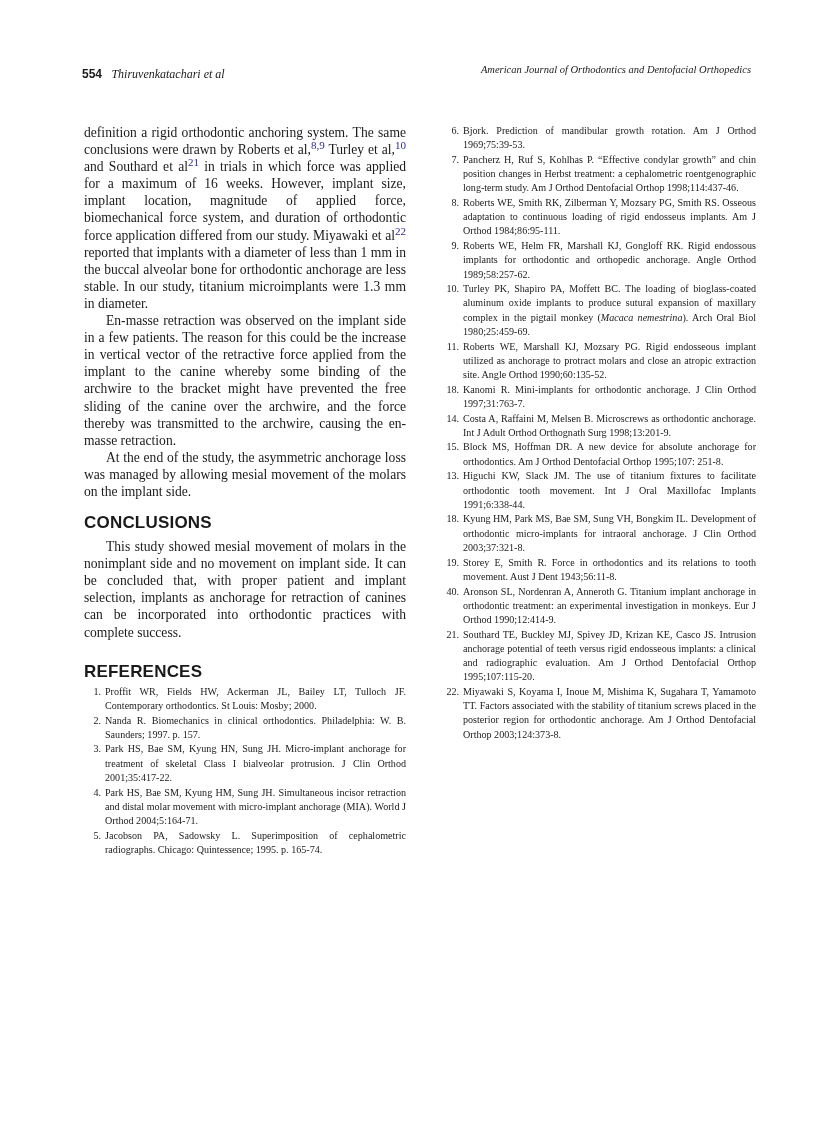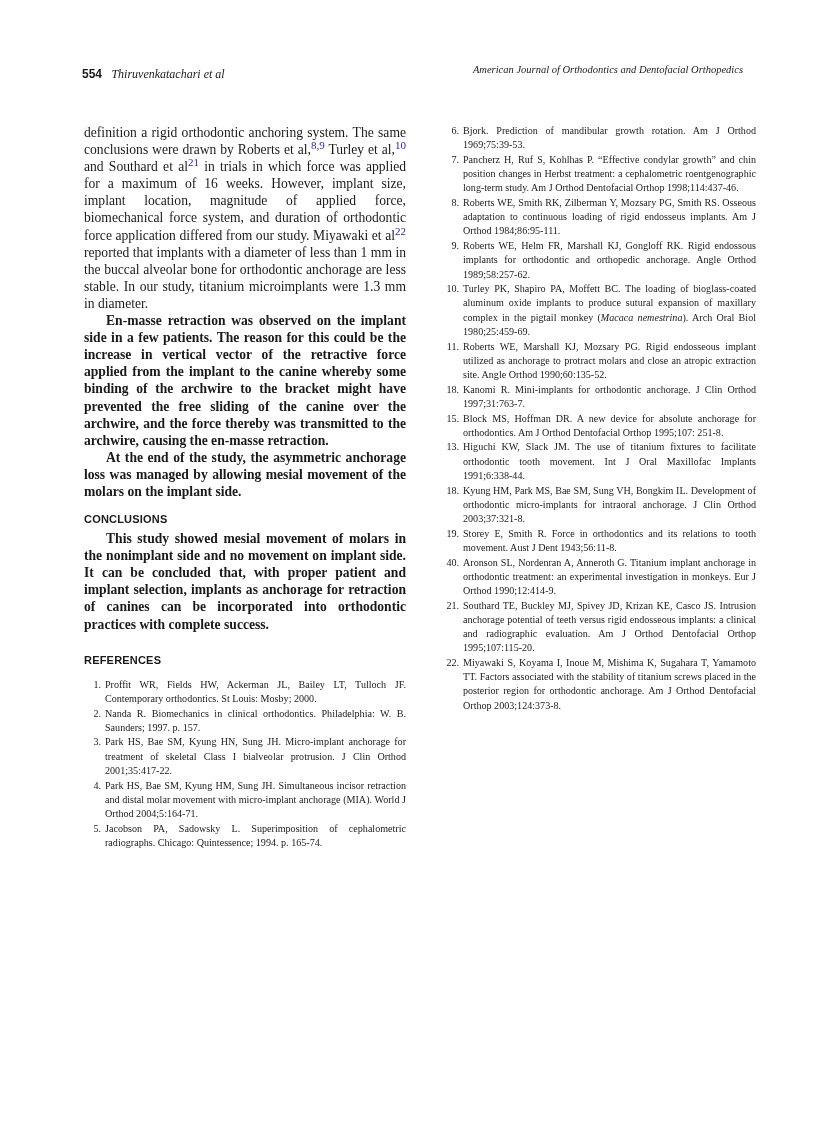--- a/index.html
+++ b/index.html
@@ -1,30 +1,30 @@
 <!DOCTYPE html>
 <html><head>
 <meta charset="utf-8">
 <style>
   html, body { margin: 0; padding: 0; background: #ffffff; }
   body { width: 838px; height: 1122px; position: relative; overflow: hidden; color: #1a1a1a; }
   .header { position: absolute; left: 82px; right: 83px; top: 63px; height: 40px; }
   .hdr-left { position: absolute; left: 0; top: 4px; font-family: "Liberation Sans", sans-serif; font-size: 12px; }
   .page-num { font-weight: bold; font-family: "Liberation Sans", sans-serif; font-size: 12px; margin-right: 6px; }
   .running-author { font-family: "Liberation Serif", serif; font-style: italic; font-size: 12px; }
-  .hdr-right { position: absolute; right: 12px; top: 0; text-align: right; font-family: "Liberation Serif", serif; font-style: italic; font-size: 10.5px; line-height: 14px; }
+  .hdr-right { position: absolute; right: 4px; top: 0; text-align: right; font-family: "Liberation Serif", serif; font-style: italic; font-size: 10.5px; line-height: 14px; }
   .col { position: absolute; top: 124px; width: 322px; font-family: "Liberation Serif", serif; }
   .col-left { left: 84px; }
   .col-right { left: 441px; width: 315px; }
   .body-p { font-size: 13.6px; line-height: 17.1px; text-align: justify; margin: 0; }
-  .body-p.indent { text-indent: 22px; font-weight: bold; }
+  .body-p.indent { text-indent: 22px; }
   sup.cite { color: #2a2a9a; font-size: 11px; line-height: 0; vertical-align: 5px; }
-  .section-head { font-family: "Liberation Sans", sans-serif; font-weight: bold; font-size: 11px; margin: 0; letter-spacing: 0.2px; }
+  .section-head { font-family: "Liberation Sans", sans-serif; font-weight: bold; font-size: 17px; margin: 0; letter-spacing: 0.2px; }
   .h-concl { margin-top: 13px; margin-bottom: 5px; }
-  .h-refs { margin-top: 21px; margin-bottom: 12px; }
+  .h-refs { margin-top: 21px; margin-bottom: 3px; }
   ol.refs { list-style: none; margin: 0; padding: 0; }
   ol.refs li { position: relative; padding-left: 21px; font-size: 10.1px; line-height: 14.2px; text-align: justify; margin-bottom: 0.5px; }
   ol.refs li .num { position: absolute; left: 0; width: 17px; text-align: right; }
   .col-right ol.refs li { padding-left: 22px; }
   .col-right ol.refs li .num { width: 18px; }
   em { font-style: italic; }
 </style>
 </head>
 <body>
 
@@ -45,33 +45,34 @@
 
   <h3 class="section-head h-concl">CONCLUSIONS</h3>
   <p class="body-p indent">This study showed mesial movement of molars in the nonimplant side and no movement on implant side. It can be concluded that, with proper patient and implant selection, implants as anchorage for retraction of canines can be incorporated into orthodontic practices with complete success.</p>
 
   <h3 class="section-head h-refs">REFERENCES</h3>
   <ol class="refs">
     <li><span class="num">1.</span><span>Proffit WR, Fields HW, Ackerman JL, Bailey LT, Tulloch JF. Contemporary orthodontics. St Louis: Mosby; 2000.</span></li>
     <li><span class="num">2.</span><span>Nanda R. Biomechanics in clinical orthodontics. Philadelphia: W. B. Saunders; 1997. p. 157.</span></li>
     <li><span class="num">3.</span><span>Park HS, Bae SM, Kyung HN, Sung JH. Micro-implant anchorage for treatment of skeletal Class I bialveolar protrusion. J Clin Orthod 2001;35:417-22.</span></li>
     <li><span class="num">4.</span><span>Park HS, Bae SM, Kyung HM, Sung JH. Simultaneous incisor retraction and distal molar movement with micro-implant anchorage (MIA). World J Orthod 2004;5:164-71.</span></li>
-    <li><span class="num">5.</span><span>Jacobson PA, Sadowsky L. Superimposition of cephalometric radiographs. Chicago: Quintessence; 1994. p. 165-74.</span></li>
+    <li><span class="num">5.</span><span>Jacobson PA, Sadowsky L. Superimposition of cephalometric radiographs. Chicago: Quintessence; 1995. p. 165-74.</span></li>
   </ol>
 </div>
 
 <div class="col col-right">
   <ol class="refs">
     <li><span class="num">6.</span><span>Bjork. Prediction of mandibular growth rotation. Am J Orthod 1969;75:39-53.</span></li>
     <li><span class="num">7.</span><span>Pancherz H, Ruf S, Kohlhas P. “Effective condylar growth” and chin position changes in Herbst treatment: a cephalometric roentgenographic long-term study. Am J Orthod Dentofacial Orthop 1998;114:437-46.</span></li>
     <li><span class="num">8.</span><span>Roberts WE, Smith RK, Zilberman Y, Mozsary PG, Smith RS. Osseous adaptation to continuous loading of rigid endosseus implants. Am J Orthod 1984;86:95-111.</span></li>
     <li><span class="num">9.</span><span>Roberts WE, Helm FR, Marshall KJ, Gongloff RK. Rigid endossous implants for orthodontic and orthopedic anchorage. Angle Orthod 1989;58:257-62.</span></li>
     <li><span class="num">10.</span><span>Turley PK, Shapiro PA, Moffett BC. The loading of bioglass-coated aluminum oxide implants to produce sutural expansion of maxillary complex in the pigtail monkey (</span><em>Macaca nemestrina</em><span>). Arch Oral Biol 1980;25:459-69.</span></li>
     <li><span class="num">11.</span><span>Roberts WE, Marshall KJ, Mozsary PG. Rigid endosseous implant utilized as anchorage to protract molars and close an atropic extraction site. Angle Orthod 1990;60:135-52.</span></li>
     <li><span class="num">18.</span><span>Kanomi R. Mini-implants for orthodontic anchorage. J Clin Orthod 1997;31:763-7.</span></li>
+    <li><span class="num">14.</span><span>Costa A, Raffaini M, Melsen B. Microscrews as orthodontic anchorage. Int J Adult Orthod Orthognath Surg 1998;13:201-9.</span></li>
     <li><span class="num">15.</span><span>Block MS, Hoffman DR. A new device for absolute anchorage for orthodontics. Am J Orthod Dentofacial Orthop 1995;107: 251-8.</span></li>
     <li><span class="num">13.</span><span>Higuchi KW, Slack JM. The use of titanium fixtures to facilitate orthodontic tooth movement. Int J Oral Maxillofac Implants 1991;6:338-44.</span></li>
     <li><span class="num">18.</span><span>Kyung HM, Park MS, Bae SM, Sung VH, Bongkim IL. Development of orthodontic micro-implants for intraoral anchorage. J Clin Orthod 2003;37:321-8.</span></li>
     <li><span class="num">19.</span><span>Storey E, Smith R. Force in orthodontics and its relations to tooth movement. Aust J Dent 1943;56:11-8.</span></li>
     <li><span class="num">40.</span><span>Aronson SL, Nordenran A, Anneroth G. Titanium implant anchorage in orthodontic treatment: an experimental investigation in monkeys. Eur J Orthod 1990;12:414-9.</span></li>
     <li><span class="num">21.</span><span>Southard TE, Buckley MJ, Spivey JD, Krizan KE, Casco JS. Intrusion anchorage potential of teeth versus rigid endosseous implants: a clinical and radiographic evaluation. Am J Orthod Dentofacial Orthop 1995;107:115-20.</span></li>
     <li><span class="num">22.</span><span>Miyawaki S, Koyama I, Inoue M, Mishima K, Sugahara T, Yamamoto TT. Factors associated with the stability of titanium screws placed in the posterior region for orthodontic anchorage. Am J Orthod Dentofacial Orthop 2003;124:373-8.</span></li>
   </ol>
 </div>
 

